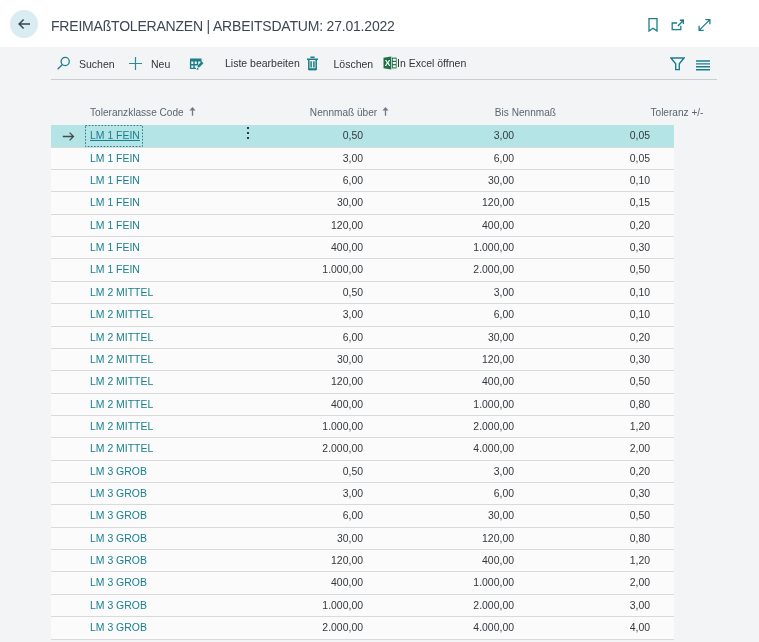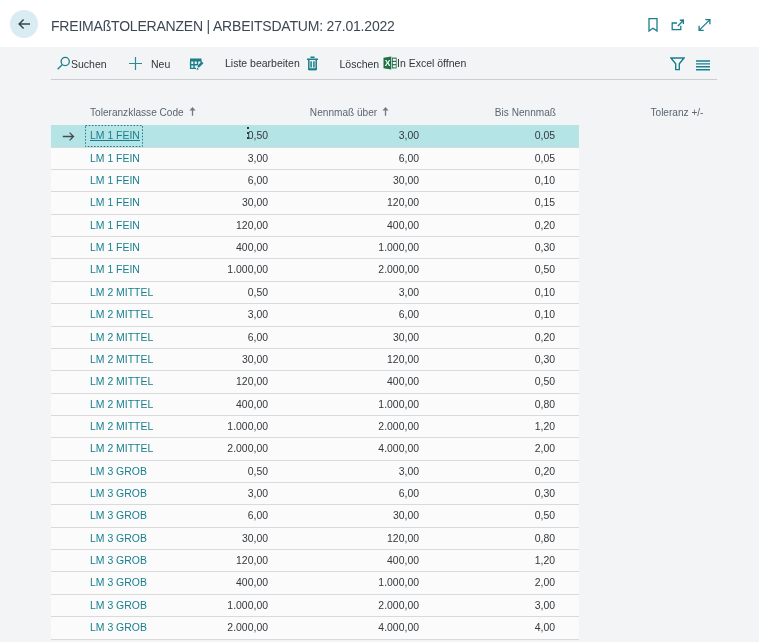--- a/index.html
+++ b/index.html
@@ -4,21 +4,21 @@
 html,body{width:759px;height:642px;overflow:hidden;background:#fff;font-family:"Liberation Sans",sans-serif}
 .abs{position:absolute}
 .back{position:absolute;left:10px;top:10px;width:28px;height:28px;border-radius:50%;background:#d9ecf2}
 .back svg{position:absolute;left:6px;top:6px}
 .title{position:absolute;left:51px;top:17.5px;font-size:14px;letter-spacing:-0.2px;color:#3d4754}
 .main{position:absolute;left:0;top:47px;width:759px;height:595px;background:#f3f4f5}
 .tbitem{position:absolute;top:56.2px;height:24px;font-size:10.5px;color:#30363c;white-space:nowrap}
 .tbline{position:absolute;left:51px;top:78.5px;width:666px;height:1px;background:#cbcccd}
 .colhdr{position:absolute;top:106.5px;font-size:10.1px;color:#5a6672;white-space:nowrap}
 .tbl{position:absolute;left:51px;top:125.3px;width:666px}
-.row{position:relative;width:528px;height:22.37px;background:#fbfbfb;border-bottom:1px solid #d9dadb;font-size:10.45px}
+.row{position:relative;width:623px;height:22.37px;background:#fbfbfb;border-bottom:1px solid #d9dadb;font-size:10.45px}
 .row.sel{background:#b5e4e7}
 .c1{position:absolute;left:39px;top:0;line-height:21.3px;color:#17808e}
 .c2,.c3,.c4{position:absolute;top:0;line-height:21.3px;color:#33383d;text-align:right}
 .c2{right:311px}.c3{right:160px}.c4{right:24px}
 .u{text-decoration:underline}
 .arr{position:absolute;left:10.8px;top:6.2px}
 .focusbox{position:absolute;left:34px;top:-0.5px}
 .dots{position:absolute;left:195.8px;top:2.2px;width:3px}
 .dots i{display:block;width:2px;height:2px;background:#33383c;margin:0 0 2.8px 0}
 </style></head><body>
@@ -37,34 +37,34 @@
     <path d="M8.8 1.3 H12.4 V4.9" fill="none" stroke="#1b7e8c" stroke-width="1.4"></path>
     <rect x="10.7" y="0.7" width="2.1" height="2.1" fill="#1b7e8c"></rect>
   </svg>
 <svg class="abs" style="left:696.5px;top:17.5px" width="15" height="14" viewBox="0 0 15 14">
     <path d="M2.6 11.9 L12.4 2.1 M8.3 1.6 H12.9 V6.2 M2.1 7.8 V12.4 H6.7" fill="none" stroke="#1b7e8c" stroke-width="1.3"></path>
   </svg>
 <div class="main"></div>
 <div class="tbitem" style="left:56px"><svg width="15" height="15" viewBox="0 0 15 15" style="vertical-align:-3px">
       <circle cx="9.2" cy="5.5" r="4.1" fill="none" stroke="#1b7e8c" stroke-width="1.3"></circle>
       <path d="M6.2 8.7 L1.6 13.3" stroke="#1b7e8c" stroke-width="1.3"></path>
-    </svg><span style="">Suchen</span></div>
+    </svg><span style="margin-left:8px">Suchen</span></div>
 <div class="tbitem" style="left:128px"><svg width="15" height="15" viewBox="0 0 15 15" style="vertical-align:-3px">
       <path d="M7.5 1 V14 M1 7.5 H14" stroke="#2a8a97" stroke-width="1.2"></path>
     </svg><span style="margin-left:8px">Neu</span></div>
 <div class="tbitem" style="left:189px"><svg width="15" height="15" viewBox="0 0 15 15" style="vertical-align:-4px">
       <path d="M1 2.5 H12.5 V5.5 H1 Z" fill="#1b7e8c"></path>
       <path d="M1.6 5 V13 M5 5 V13 M8.5 5 V9 M1 8.7 H8 M1 12.4 H7 M12 5 V6.5" fill="none" stroke="#1b7e8c" stroke-width="1.4"></path>
       <path d="M13.6 6.3 L9 10.9" fill="none" stroke="#1b7e8c" stroke-width="2.4"></path>
       <path d="M8.3 11.6 L7.5 14 L9.9 13.2 Z" fill="#1b7e8c"></path>
     </svg><span style="margin-left:21px">Liste bearbeiten</span></div>
 <div class="tbitem" style="left:305.5px"><svg width="13" height="15" viewBox="0 0 13 15" style="vertical-align:-3.5px">
       <path d="M4.4 1.2 H8.6 M1 3.3 H12 M2.8 3.3 V13.2 H10.2 V3.3 M5.1 5.2 V11.5 M7.9 5.2 V11.5" fill="none" stroke="#1b7e8c" stroke-width="1.5"></path>
       <path d="M2.8 13.4 H10.2" stroke="#1b7e8c" stroke-width="2"></path>
-    </svg><span style="margin-left:21px">Löschen</span></div>
+    </svg><span style="margin-left:15px">Löschen</span></div>
 <div class="tbitem" style="left:383px"><svg width="14" height="14" viewBox="0 0 14 14" style="vertical-align:-3px">
       <path d="M0.5 1.8 L8.3 0.4 V13.6 L0.5 12.2 Z" fill="#1e7145"></path>
       <rect x="9" y="1.6" width="4.6" height="10.8" fill="#1e7145"></rect>
       <rect x="9.8" y="2.7" width="3" height="2.1" fill="#fff"></rect>
       <rect x="9.8" y="6" width="3" height="2.1" fill="#fff"></rect>
       <rect x="9.8" y="9.3" width="3" height="2.1" fill="#fff"></rect>
       <text x="1.7" y="10.3" font-family="Liberation Sans" font-size="8.5" font-weight="bold" fill="#fff">X</text>
     </svg><span style="">In Excel öffnen</span></div>
 <svg class="abs" style="left:669.5px;top:57px" width="15" height="14" viewBox="0 0 15 14">
     <path d="M1 1 H14 L9.3 6.8 V12.6 L5.7 12.6 V6.8 Z" fill="none" stroke="#1b7e8c" stroke-width="1.4"></path>

